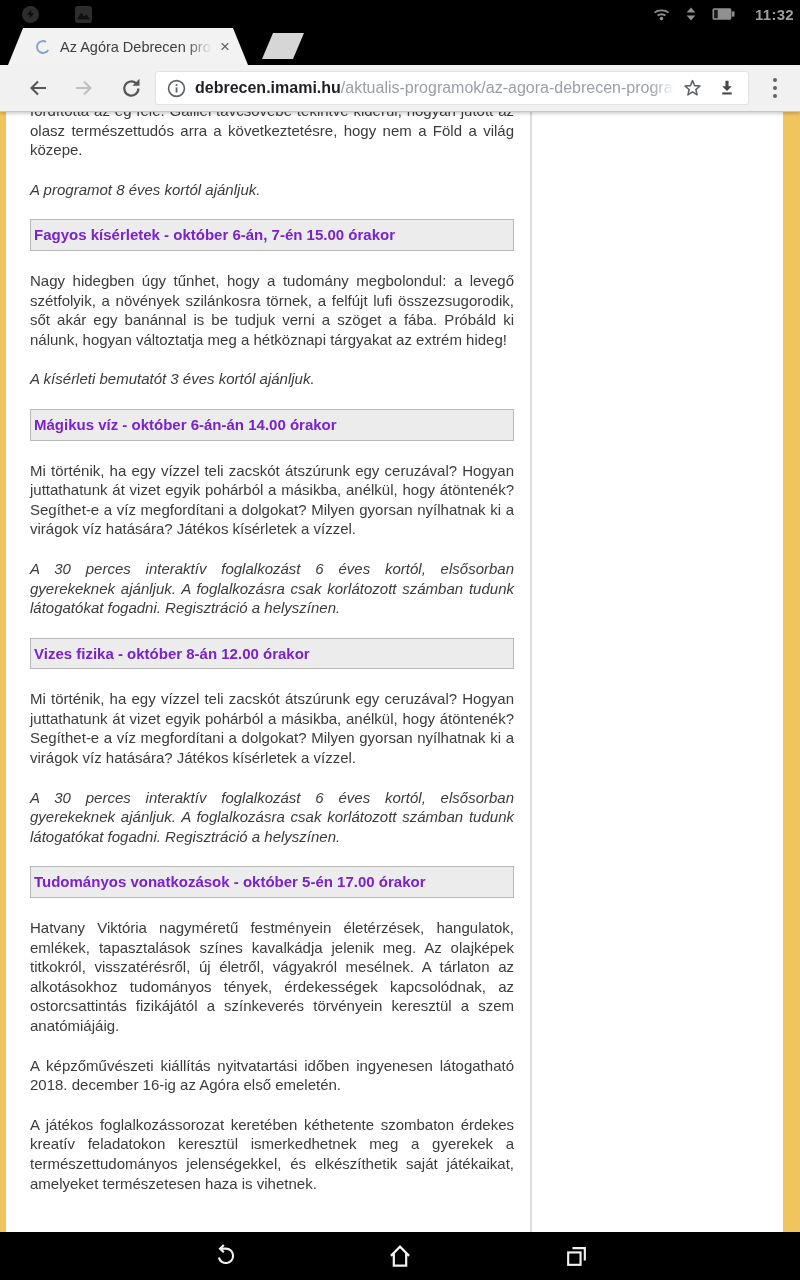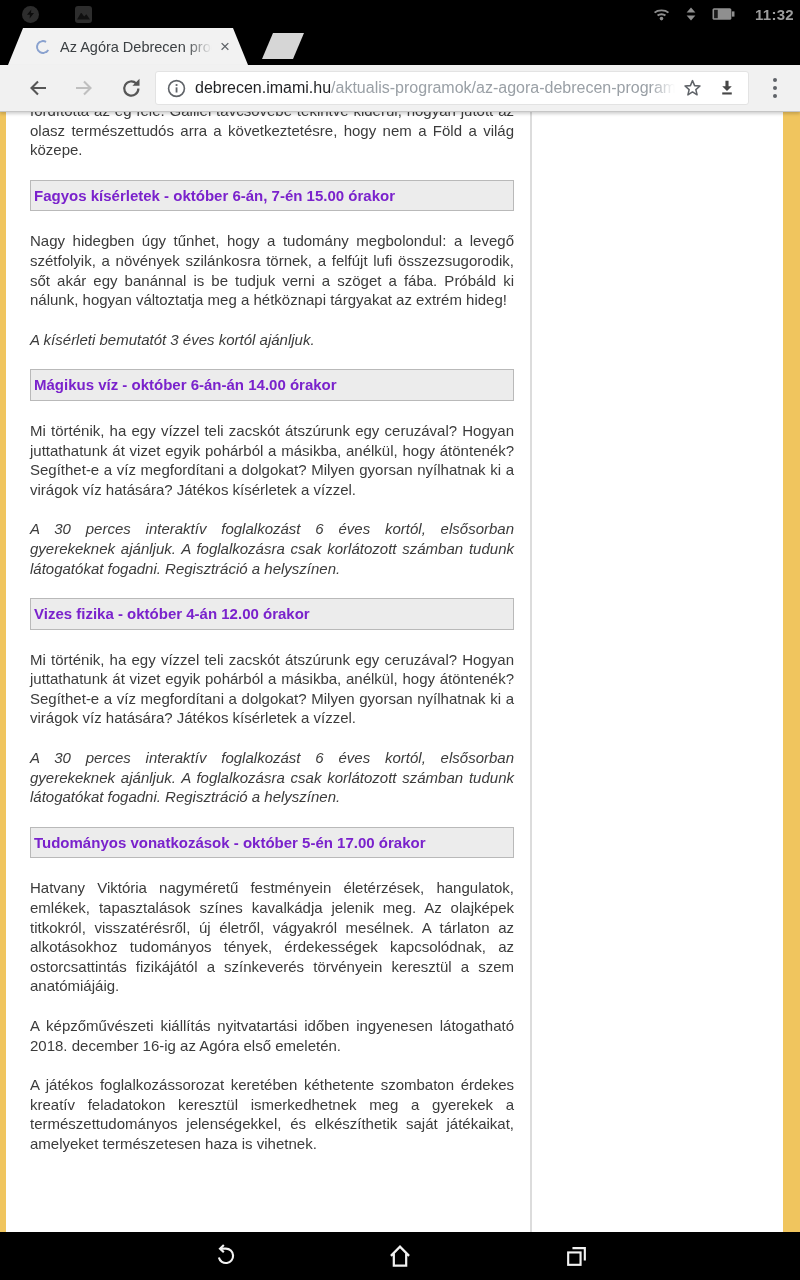--- a/index.html
+++ b/index.html
@@ -42,21 +42,21 @@
   .tb-btn{flex:0 0 auto;display:flex;align-items:center;justify-content:center;}
   .btn-back{margin-left:26px;}
   .btn-fwd{margin-left:22px;}
   .btn-reload{margin-left:23px;}
   .url-field{margin-left:11px;width:594px;height:34px;background:#fff;border:1px solid #e3e3e3;
              border-radius:3px;display:flex;align-items:center;padding:0 10px;}
   .url-text{flex:1;overflow:hidden;white-space:nowrap;position:relative;margin-left:8px;
             font-size:16px;}
   .url-text::after{content:"";position:absolute;right:0;top:0;bottom:0;width:24px;
             background:linear-gradient(90deg,rgba(255,255,255,0),#fff);}
-  .url-host{color:#1f2023;}
+  .url-host{color:#1f2023;font-weight:bold;}
   .url-path{color:#9aa0a6;}
   .star-btn{margin-left:6px;}
   .dl-btn{margin-left:12px;}
   .menu-btn{margin-left:13px;width:26px;height:40px;display:flex;flex-direction:column;
             align-items:center;justify-content:center;gap:3.5px;}
   .menu-btn i{width:4.5px;height:4.5px;border-radius:50%;background:#5f6368;}
 
   
   .page{position:absolute;top:112px;left:0;width:800px;height:1120px;
         background:var(--page-yellow,#f0c55e);overflow:hidden;}
@@ -154,27 +154,28 @@
       <i></i>
         <i></i>
         <i></i>
     </span>
   </div>
 
   <div class="page">
     <div class="panel">
       <div class="text-col" id="blocks">
           <p>fordította az ég felé. Galilei távcsövébe tekintve kiderül, hogyan jutott az olasz természettudós arra a következtetésre, hogy nem a Föld a világ közepe.</p>
+          <p class="em">A programot 8 éves kortól ajánljuk.</p>
           <div class="hbox"><span>Fagyos kísérletek - október 6-án, 7-én 15.00 órakor</span></div>
           <p>Nagy hidegben úgy tűnhet, hogy a tudomány megbolondul: a levegő szétfolyik, a növények szilánkosra törnek, a felfújt lufi összezsugorodik, sőt akár egy banánnal is be tudjuk verni a szöget a fába. Próbáld ki nálunk, hogyan változtatja meg a hétköznapi tárgyakat az extrém hideg!</p>
           <p class="em">A kísérleti bemutatót 3 éves kortól ajánljuk.</p>
           <div class="hbox"><span>Mágikus víz - október 6-án-án 14.00 órakor</span></div>
           <p>Mi történik, ha egy vízzel teli zacskót átszúrunk egy ceruzával? Hogyan juttathatunk át vizet egyik pohárból a másikba, anélkül, hogy átöntenék? Segíthet-e a víz megfordítani a dolgokat? Milyen gyorsan nyílhatnak ki a virágok víz hatására? Játékos kísérletek a vízzel.</p>
           <p class="em">A 30 perces interaktív foglalkozást 6 éves kortól, elsősorban gyerekeknek ajánljuk. A foglalkozásra csak korlátozott számban tudunk látogatókat fogadni. Regisztráció a helyszínen.</p>
-          <div class="hbox"><span>Vizes fizika - október 4-án 12.00 órakor</span></div>
+          <div class="hbox"><span>Vizes fizika - október 8-án 12.00 órakor</span></div>
           <p>Mi történik, ha egy vízzel teli zacskót átszúrunk egy ceruzával? Hogyan juttathatunk át vizet egyik pohárból a másikba, anélkül, hogy átöntenék? Segíthet-e a víz megfordítani a dolgokat? Milyen gyorsan nyílhatnak ki a virágok víz hatására? Játékos kísérletek a vízzel.</p>
           <p class="em">A 30 perces interaktív foglalkozást 6 éves kortól, elsősorban gyerekeknek ajánljuk. A foglalkozásra csak korlátozott számban tudunk látogatókat fogadni. Regisztráció a helyszínen.</p>
           <div class="hbox"><span>Tudományos vonatkozások - október 5-én 17.00 órakor</span></div>
           <p>Hatvany Viktória nagyméretű festményein életérzések, hangulatok, emlékek, tapasztalások színes kavalkádja jelenik meg. Az olajképek titkokról, visszatérésről, új életről, vágyakról mesélnek. A tárlaton az alkotásokhoz tudományos tények, érdekességek kapcsolódnak, az ostorcsattintás fizikájától a színkeverés törvényein keresztül a szem anatómiájáig.</p>
           <p>A képzőművészeti kiállítás nyitvatartási időben ingyenesen látogatható 2018. december 16-ig az Agóra első emeletén.</p>
           <p>A játékos foglalkozássorozat keretében kéthetente szombaton érdekes kreatív feladatokon keresztül ismerkedhetnek meg a gyerekek a természettudományos jelenségekkel, és elkészíthetik saját játékaikat, amelyeket természetesen haza is vihetnek.</p>
         </div>
     </div>
   </div>
 

